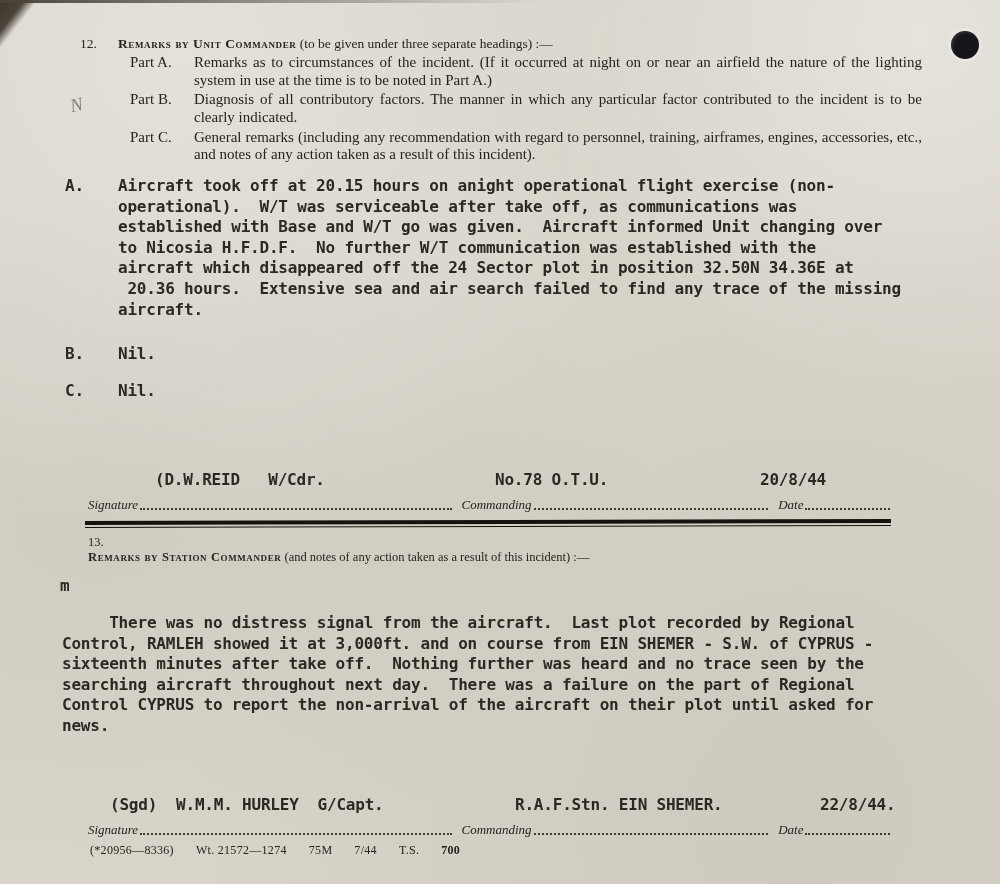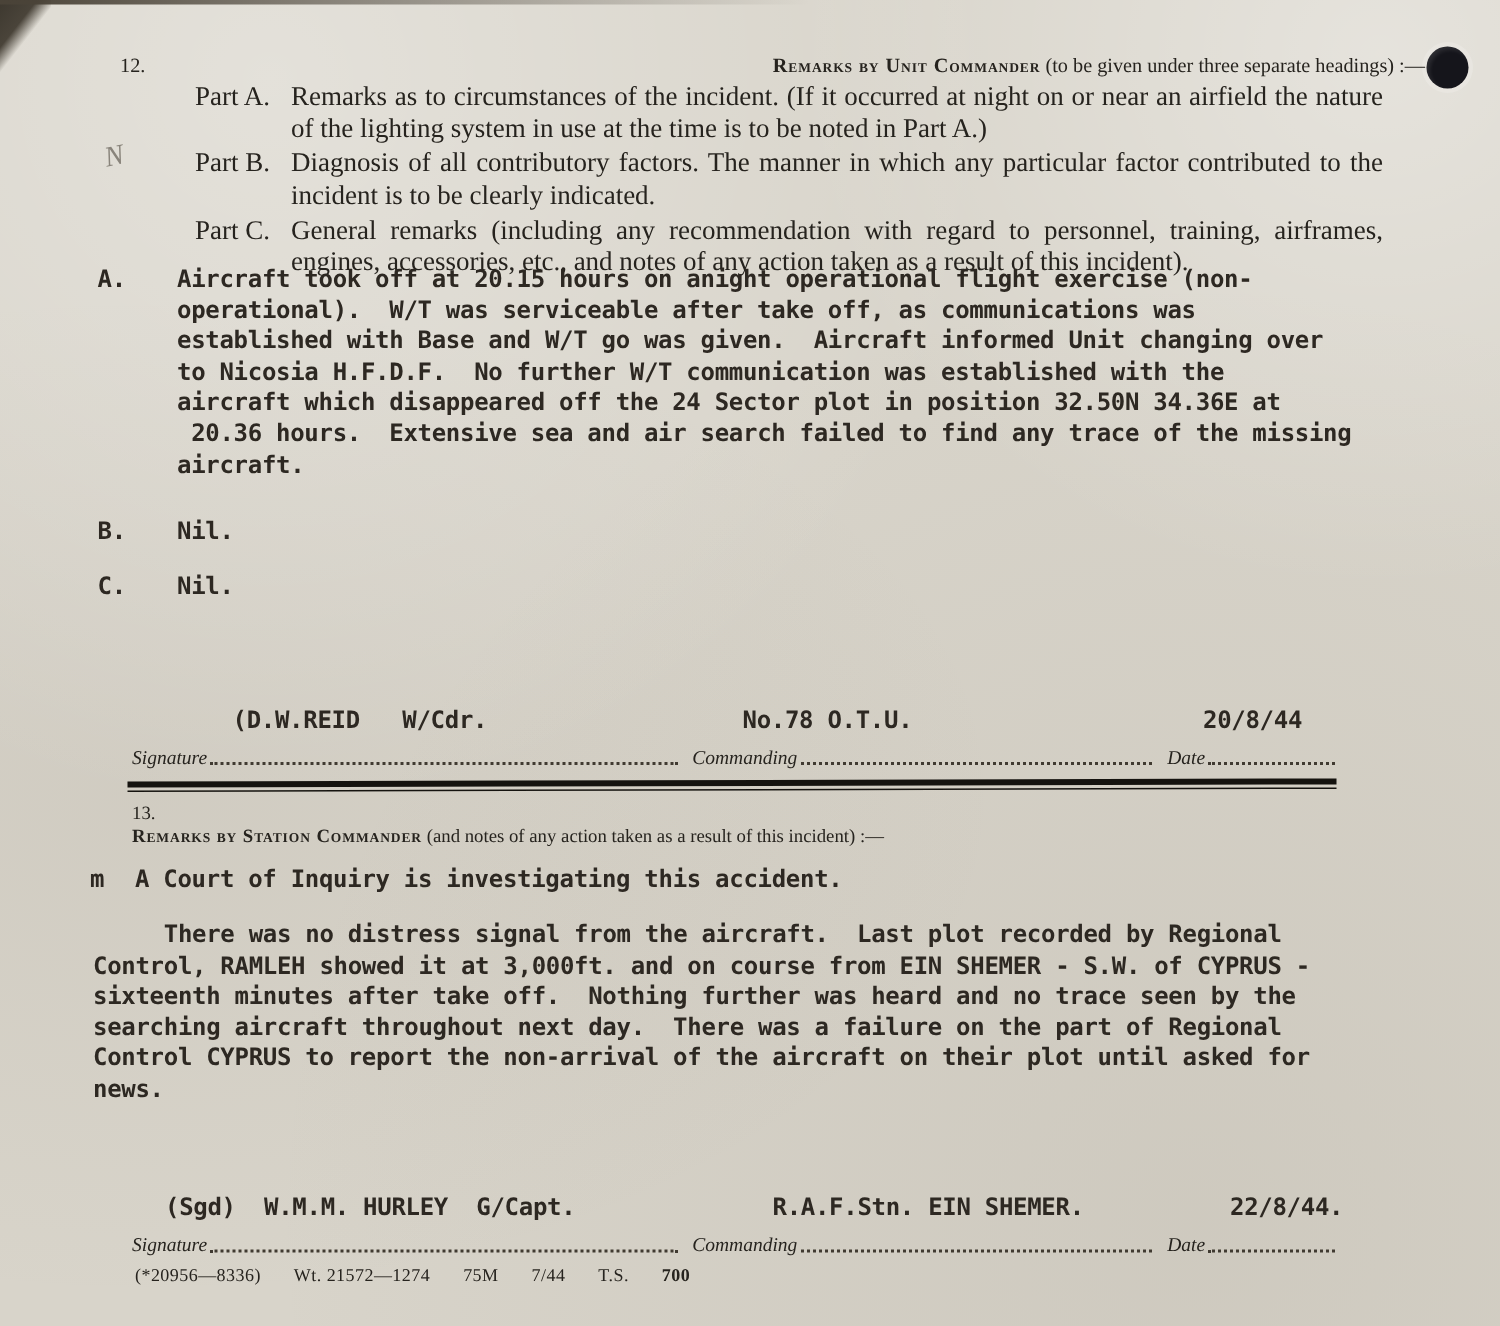--- a/index.html
+++ b/index.html
@@ -28,21 +28,21 @@
     position:absolute;left:951px;top:31px;width:28px;height:28px;
     border-radius:50%;background:#15151b;
     box-shadow:0 0 0 3px rgba(255,255,255,0.18), inset 2px 2px 3px rgba(255,255,255,0.10);
   }
   
   .sec-head{position:absolute;display:flex;font-size:13.5px;line-height:1.2;}
   .sec-num{width:38px;flex:none;}
   .smallcaps{font-variant:small-caps;font-weight:700;letter-spacing:0.6px;}
   .head-rest{white-space:pre-wrap;}
   .parts{position:absolute;left:130px;top:54px;width:792px;}
-  .part-row{display:flex;margin-bottom:2px;font-size:18px;line-height:1.18;}
+  .part-row{display:flex;margin-bottom:2px;font-size:15px;line-height:1.18;}
   .part-label{width:64px;flex:none;}
   .part-text{flex:1;text-align:justify;}
   .pencil-mark{
     position:absolute;left:70px;top:94px;font-size:19px;color:#6c675d;
     font-style:italic;transform:rotate(-12deg);opacity:0.75;
   }
   
   .typed{
     font-family:"DejaVu Sans Mono", monospace;
     font-weight:700;color:#2d2822;letter-spacing:-0.2px;
@@ -79,21 +79,21 @@
 </style>
 </head>
 <body>
 
 <div class="paper">
 
   <div class="corner-tear"></div>
   <div class="top-strip"></div>
   <div class="punch-hole"></div>
 
-  <div class="sec-head" style="left:80px;top:36px;width:870px;justify-content:space-between;">
+  <div class="sec-head" style="left:80px;top:36px;width:870px;">
     <span class="sec-num">12.</span>
     <span><span class="smallcaps">Remarks by Unit Commander</span><span class="head-rest"> (to be given under three separate headings) :—</span></span>
   </div>
 
   <div class="parts">
     <div class="part-row">
       <span class="part-label">Part A.</span>
       <span class="part-text">Remarks as to circumstances of the incident.  (If it occurred at night on or near an airfield the nature of the lighting system in use at the time is to be noted in Part A.)</span>
     </div>
     <div class="part-row">
@@ -123,21 +123,21 @@
     <span class="typed-body">Nil.</span>
   </div>
   <div class="typed typed-row" style="left:65px;top:381px;width:400px;">
     <span class="typed-label">C.</span>
     <span class="typed-body">Nil.</span>
   </div>
 
   <div class="sig-block" style="left:88px;top:470px;">
     <span class="typed sig-typed" style="left:67px;">(D.W.REID   W/Cdr.</span>
     <span class="typed sig-typed" style="left:407px;">No.78 O.T.U.</span>
-    <span class="typed sig-typed" style="left:672px;margin-left:42px;">20/8/44</span>
+    <span class="typed sig-typed" style="left:672px;">20/8/44</span>
     <div class="sig-line">
       <span class="sig-col c1">
           <span class="sig-label">Signature</span>
           <span class="dots"></span>
         </span>
       <span class="sig-col c2">
           <span class="sig-label">Commanding</span>
           <span class="dots"></span>
         </span>
       <span class="sig-col c3">
@@ -148,21 +148,20 @@
   </div>
 
   <div class="heavy-rule"></div>
 
   <div class="sec-head" style="left:88px;top:535px;width:860px;font-size:12.5px;flex-direction:column;">
     <span class="sec-num" style="width:36px;">13.</span>
     <span><span class="smallcaps">Remarks by Station Commander</span><span class="head-rest"> (and notes of any action taken as a result of this incident) :—</span></span>
   </div>
 
   <div class="typed margin-m">m</div>
-  <div class="typed court-line">A Court of Inquiry is investigating this accident.</div>
 
   <div class="typed body13">     There was no distress signal from the aircraft.  Last plot recorded by Regional
 Control, RAMLEH showed it at 3,000ft. and on course from EIN SHEMER - S.W. of CYPRUS -
 sixteenth minutes after take off.  Nothing further was heard and no trace seen by the
 searching aircraft throughout next day.  There was a failure on the part of Regional
 Control CYPRUS to report the non-arrival of the aircraft on their plot until asked for
 news.</div>
 
   <div class="sig-block" style="left:88px;top:795px;">
     <span class="typed sig-typed" style="left:22px;">(Sgd)  W.M.M. HURLEY  G/Capt.</span>

